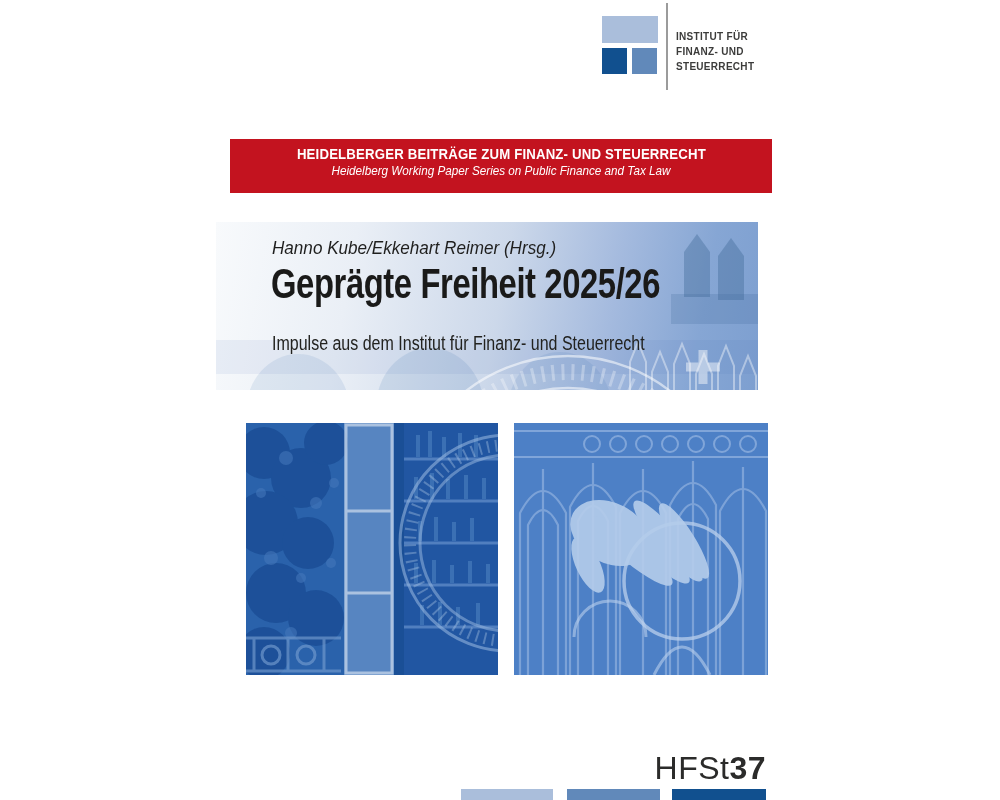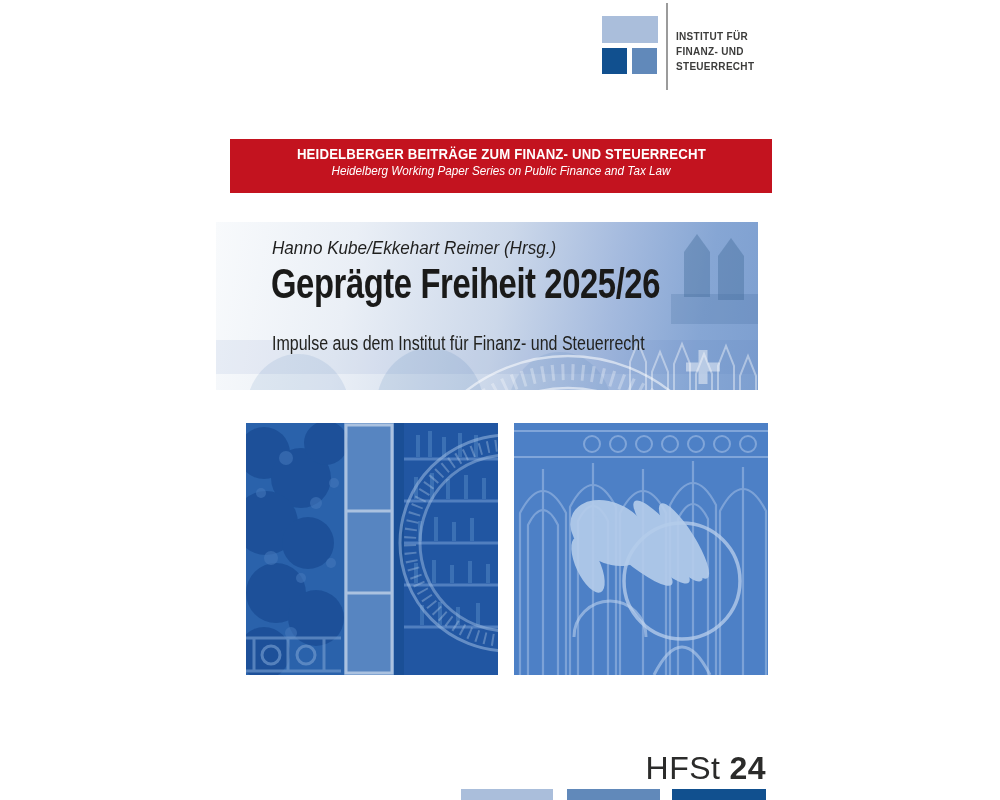--- a/index.html
+++ b/index.html
@@ -71,21 +71,21 @@
   .photo{top:423px;height:252px;overflow:hidden;}
   .photo-left{left:246px;width:252px;background:var(--photo-left-base,#2a62ab);}
   .photo-right{left:514px;width:254px;background:var(--photo-right-base,#4d80c6);}
   .photo svg{display:block;}
 
   
   .hfst{
     right:234px;top:750px;
     font-size:32px;color:#2b2b2a;letter-spacing:0.5px;white-space:nowrap;
   }
-  .hfst .code{font-weight:normal;margin-right:9px;}
+  .hfst .code{font-weight:normal;}
   .hfst .num{font-weight:bold;}
 
   
   .bar{top:789px;height:11px;}
   .bar-light{left:461px;width:92px;background:var(--blue-light,#aabedb);}
   .bar-medium{left:567px;width:93px;background:var(--blue-medium,#6189ba);}
   .bar-dark{left:672px;width:94px;background:var(--blue-dark,#11508f);}
 </style>
 </head>
 <body>
@@ -234,21 +234,21 @@
         <ellipse cx="118" cy="128" rx="52" ry="12" transform="rotate(40 118 128)"></ellipse>
         <ellipse cx="136" cy="122" rx="54" ry="12" transform="rotate(44 136 122)"></ellipse>
         <ellipse cx="154" cy="118" rx="52" ry="12" transform="rotate(50 154 118)"></ellipse>
         <ellipse cx="170" cy="118" rx="44" ry="11" transform="rotate(58 170 118)"></ellipse>
         <ellipse cx="74" cy="142" rx="30" ry="12" transform="rotate(65 74 142)"></ellipse>
       </g>
     </svg>
   </div>
 
   <div class="abs hfst">
-    <span class="code">HFSt</span><span class="num">24</span>
+    <span class="code">HFSt</span><span class="num">37</span>
   </div>
 
   <div>
     <div class="abs bar bar-light"></div>
     <div class="abs bar bar-medium"></div>
     <div class="abs bar bar-dark"></div>
   </div>
 
 </div>
 

